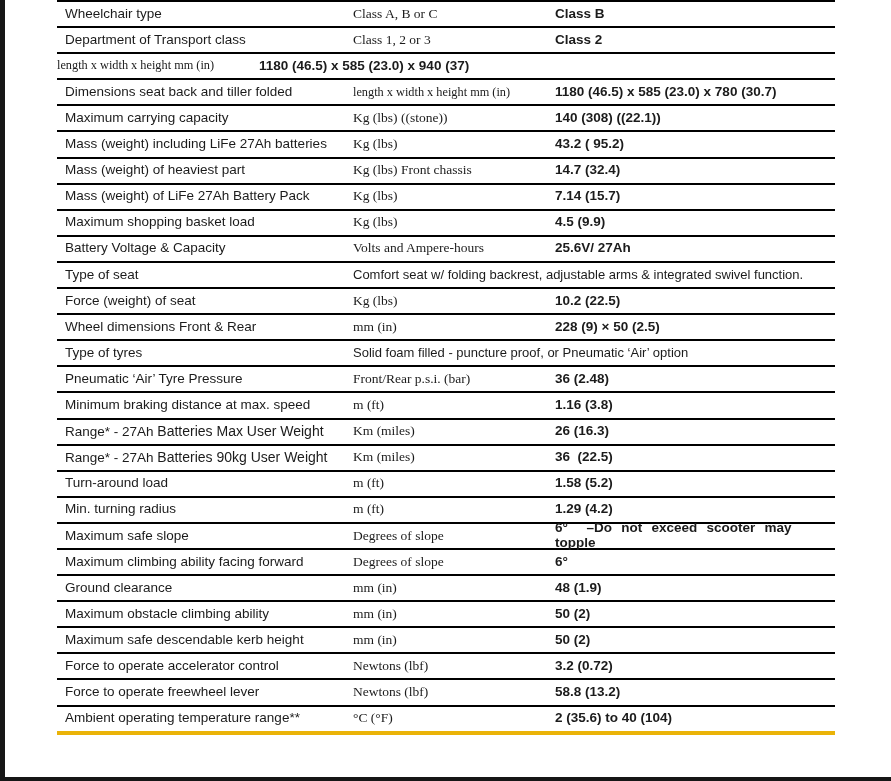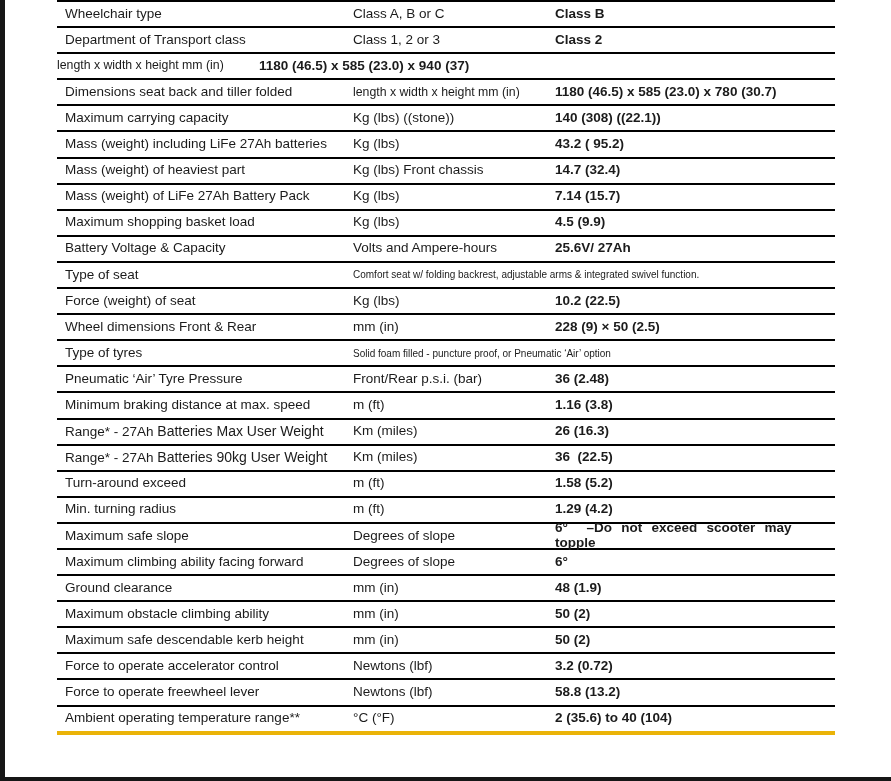--- a/index.html
+++ b/index.html
@@ -29,25 +29,25 @@
   .row {
     display: flex;
     align-items: center;
     height: 24.1px;
     box-sizing: content-box;
     border-top: 2px solid #000;
     font-size: 13.5px;
     line-height: 1.1;
   }
   .c1 { width: 288px; padding-left: 8px; flex: none; white-space: nowrap; }
-  .c2 { width: 202px; flex: none; white-space: nowrap; }
+  .c2 { width: 202px; flex: none; white-space: nowrap; font-family: Liberation Serif, serif; }
   .c3 { flex: 1 1 auto; white-space: pre-wrap; font-weight: bold; }
   .small { font-size: 14px; }
   .unitsmall { font-size: 12.3px; }
-  .merged { flex: 1 1 auto; font-size: 10px; white-space: nowrap; }
+  .merged { flex: 1 1 auto; font-size: 13px; white-space: nowrap; }
   .spread { word-spacing: 5.5px; }
 </style>
 </head>
 <body>
 
 <div class="page">
   <div class="left-bar"></div>
   <div class="bottom-bar"></div>
   <div class="spec-table" id="spec-table">
       <div class="row">
@@ -131,21 +131,21 @@
         <span class="c1"><span>Range* - 27Ah</span> <span class="small">Batteries Max User Weight</span></span>
         <span class="c2">Km (miles)</span>
         <span class="c3">26 (16.3)</span>
       </div>
       <div class="row">
         <span class="c1"><span>Range* - 27Ah</span> <span class="small">Batteries 90kg User Weight</span></span>
         <span class="c2">Km (miles)</span>
         <span class="c3">36  (22.5)</span>
       </div>
       <div class="row">
-        <span class="c1"><span>Turn-around exceed</span></span>
+        <span class="c1"><span>Turn-around load</span></span>
         <span class="c2">m (ft)</span>
         <span class="c3">1.58 (5.2)</span>
       </div>
       <div class="row">
         <span class="c1"><span>Min. turning radius</span></span>
         <span class="c2">m (ft)</span>
         <span class="c3">1.29 (4.2)</span>
       </div>
       <div class="row">
         <span class="c1"><span>Maximum safe slope</span></span>

